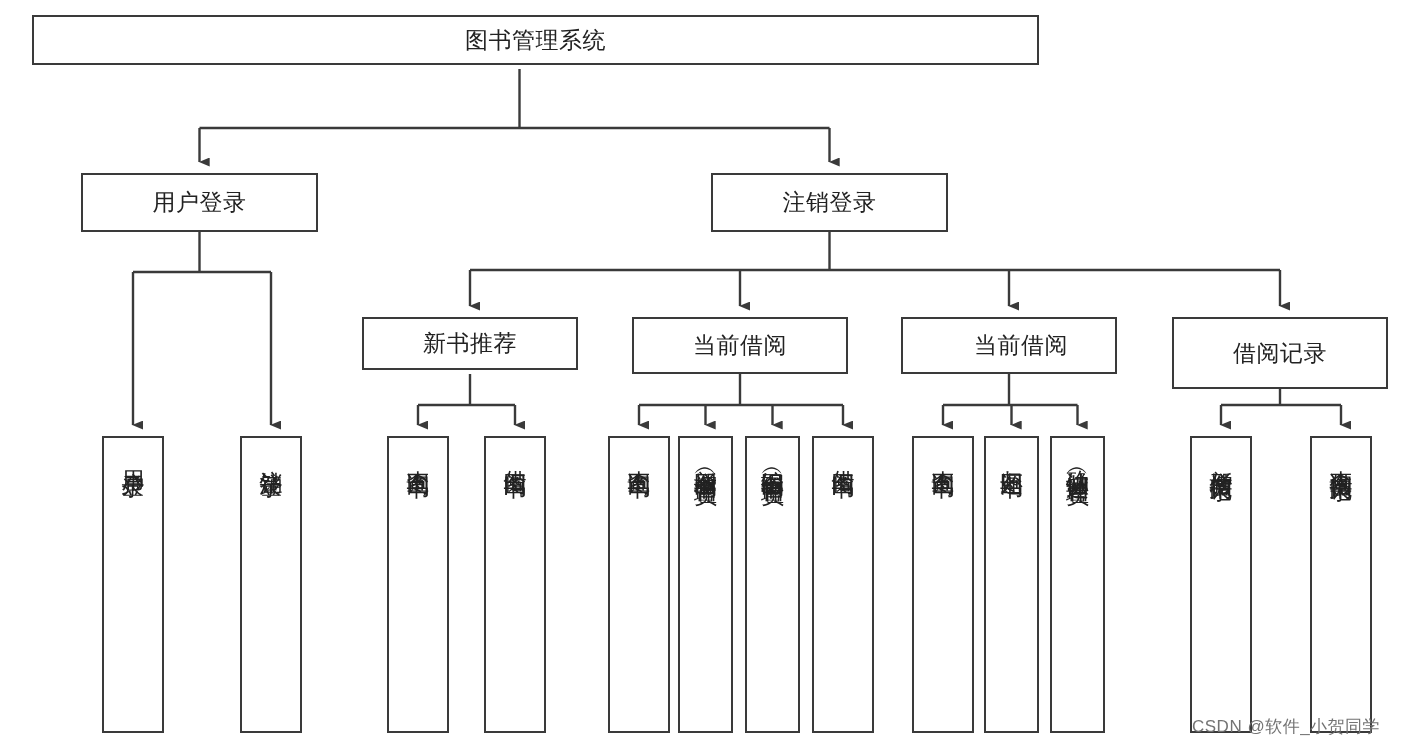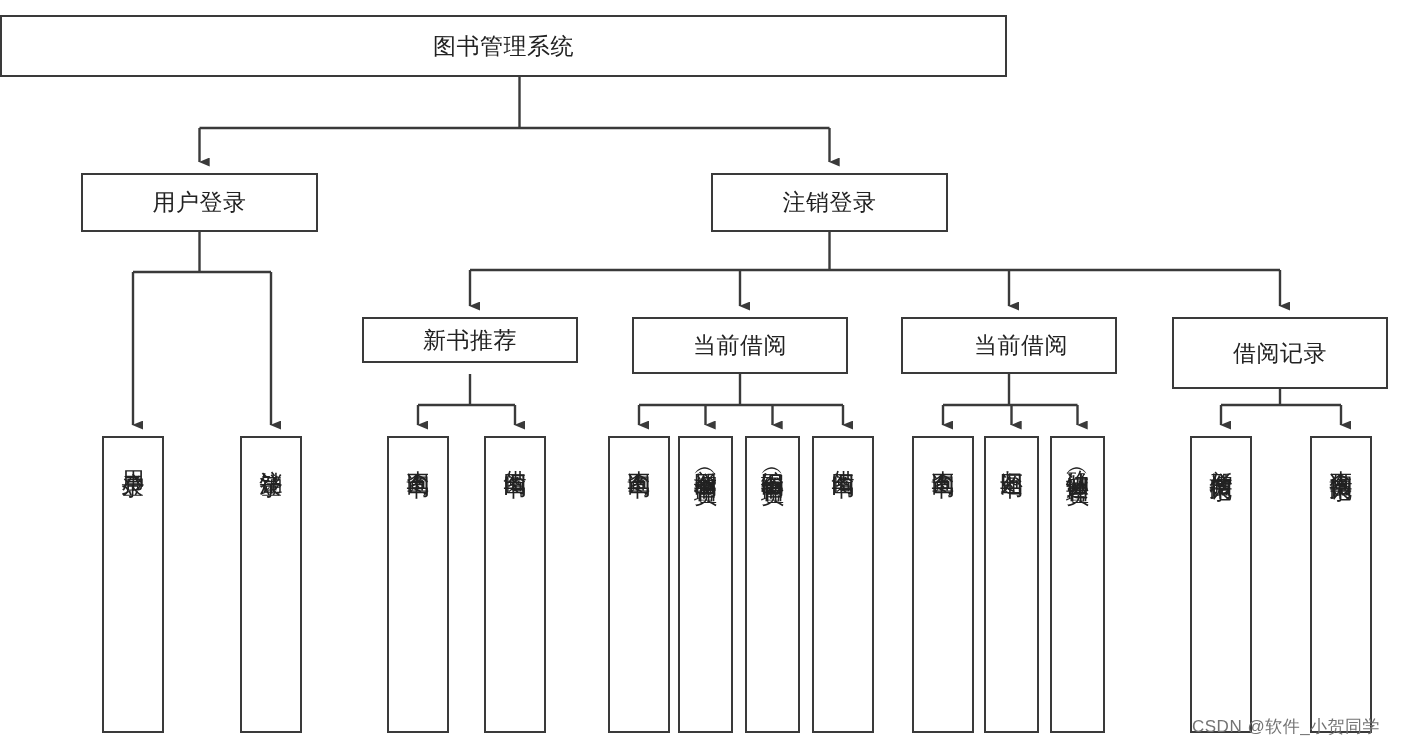--- a/index.html
+++ b/index.html
@@ -105,32 +105,32 @@
         <path d="M 943 405 L 943 425" marker-end="url(#arrowhead)"></path>
         <path d="M 1011.5 405 L 1011.5 425" marker-end="url(#arrowhead)"></path>
         <path d="M 1077.5 405 L 1077.5 425" marker-end="url(#arrowhead)"></path>
         <path d="M 1280 374 L 1280 405"></path>
         <path d="M 1221 405 L 1341 405"></path>
         <path d="M 1221 405 L 1221 425" marker-end="url(#arrowhead)"></path>
         <path d="M 1341 405 L 1341 425" marker-end="url(#arrowhead)"></path>
       </g>
   </svg>
 
-  <div class="node horizontal" style="left: 0; top: 15px; width: 1007px; height: 62px;">
+  <div class="node horizontal" style="left: 32px; top: 15px; width: 1007px; height: 50px;">
     <span class="label">图书管理系统</span>
   </div>
 
   <div class="node horizontal" style="left: 81px; top: 173px; width: 237px; height: 59px;">
     <span class="label">用户登录</span>
   </div>
   <div class="node horizontal" style="left: 711px; top: 173px; width: 237px; height: 59px;">
     <span class="label">注销登录</span>
   </div>
 
-  <div class="node horizontal" style="left: 362px; top: 317px; width: 216px; height: 46px;">
+  <div class="node horizontal" style="left: 362px; top: 317px; width: 216px; height: 53px;">
     <span class="label">新书推荐</span>
   </div>
   <div class="node horizontal" style="left: 632px; top: 317px; width: 216px; height: 57px;">
     <span class="label">当前借阅</span>
   </div>
   <div class="node horizontal" style="left: 901px; top: 317px; width: 216px; height: 57px; padding-left: 24px;">
     <span class="label">当前借阅</span>
   </div>
   <div class="node horizontal" style="left: 1172px; top: 317px; width: 216px; height: 72px;">
     <span class="label">借阅记录</span>

